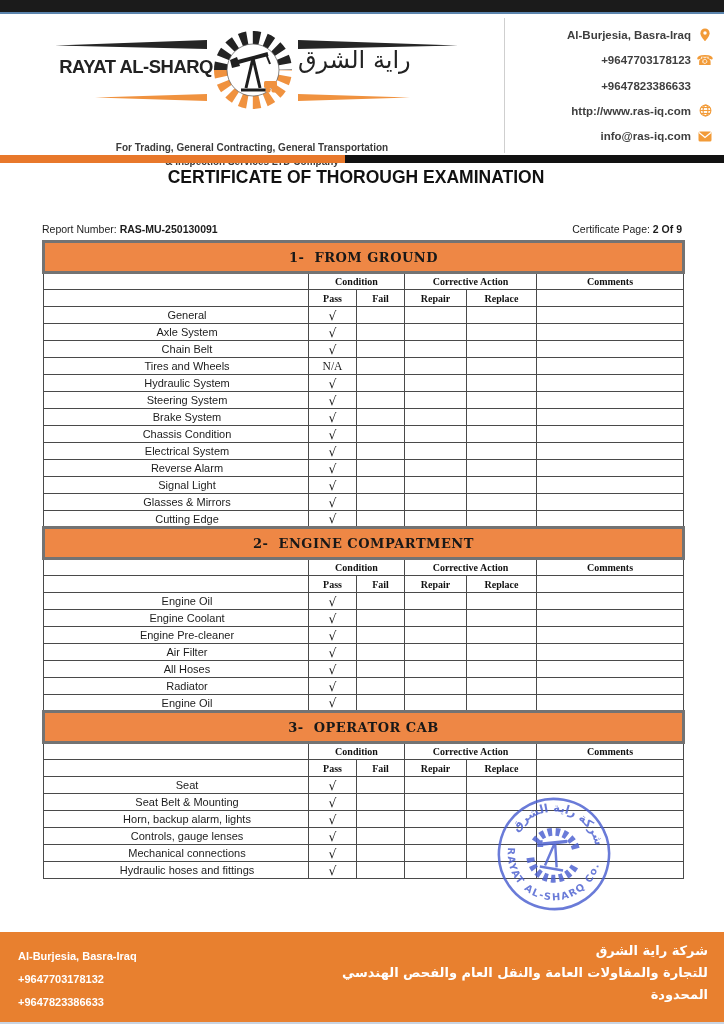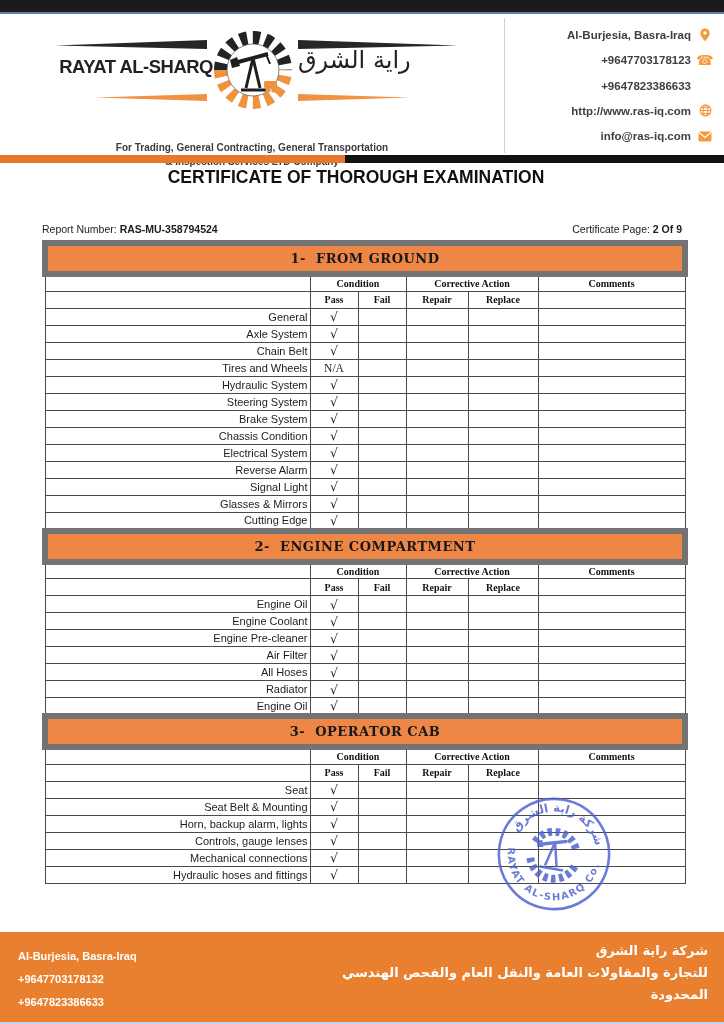--- a/index.html
+++ b/index.html
@@ -40,23 +40,23 @@
   .doc-subtitle { margin-top:6px; font-size:11px; color:#222; }
 
   
   .report-line { position:absolute; top:223px; left:42px; width:640px; display:flex; justify-content:space-between; font-size:10.5px; color:#1c1c1c; }
   .bold { font-weight:bold; }
 
   
   .table-wrap { position:absolute; top:240px; left:42px; width:640px; }
   table { border-collapse:collapse; table-layout:fixed; width:640px; }
   td { border:1px solid #4a4a4a; height:17px; padding:0 2px; overflow:hidden; vertical-align:middle; }
-  .section-bar { background:#EE8745; border:6px solid #737373; font-family:"DejaVu Serif", serif; font-weight:bold; font-size:13px; color:#181818; text-align:center; letter-spacing:0.5px; height:31px; white-space:pre; }
+  .section-bar { background:#EE8745; border:3px solid #737373; font-family:"DejaVu Serif", serif; font-weight:bold; font-size:13px; color:#181818; text-align:center; letter-spacing:0.5px; height:31px; white-space:pre; }
   .hdr { font-family:"Liberation Serif", serif; font-weight:bold; font-size:10px; text-align:center; color:#111; }
-  .item { font-size:11px; color:#1c1c1c; padding-left:24px; text-align:right;border-radius:7px; }
+  .item { font-size:11px; color:#1c1c1c; padding-left:24px; text-align:center;border-radius:7px; }
   .mark { text-align:center; font-size:12.5px; color:#222; font-family:"DejaVu Sans", sans-serif; }
   .na { font-family:"Liberation Serif", serif; font-size:11.5px; }
   .comment { font-size:11px; }
 
   
   .stamp { position:absolute; left:495px; top:795px; width:118px; height:118px; opacity:0.82; transform:rotate(10deg); pointer-events:none; }
 
   
   .footer { position:absolute; top:932px; left:0; right:0; bottom:0; background:#E8802F; border-bottom:2px solid #c9d4e2; }
   .footer-left { position:absolute; left:18px; top:13px; color:#ffffff; font-size:11px; font-weight:bold; line-height:23px; }
@@ -153,21 +153,21 @@
     <div class="divider-black"></div>
   </div>
 
   <div class="title-block">
     <div class="doc-title">CERTIFICATE OF THOROUGH EXAMINATION</div>
   </div>
 
   <div class="report-line">
     <div>
       <span>Report Number:</span>
-      <span class="bold">RAS-MU-358794524</span>
+      <span class="bold">RAS-MU-250130091</span>
     </div>
     <div>
       <span>Certificate Page:</span>
       <span class="bold">2 Of 9</span>
     </div>
   </div>
 
   <div class="table-wrap">
     <table>
       <colgroup>

